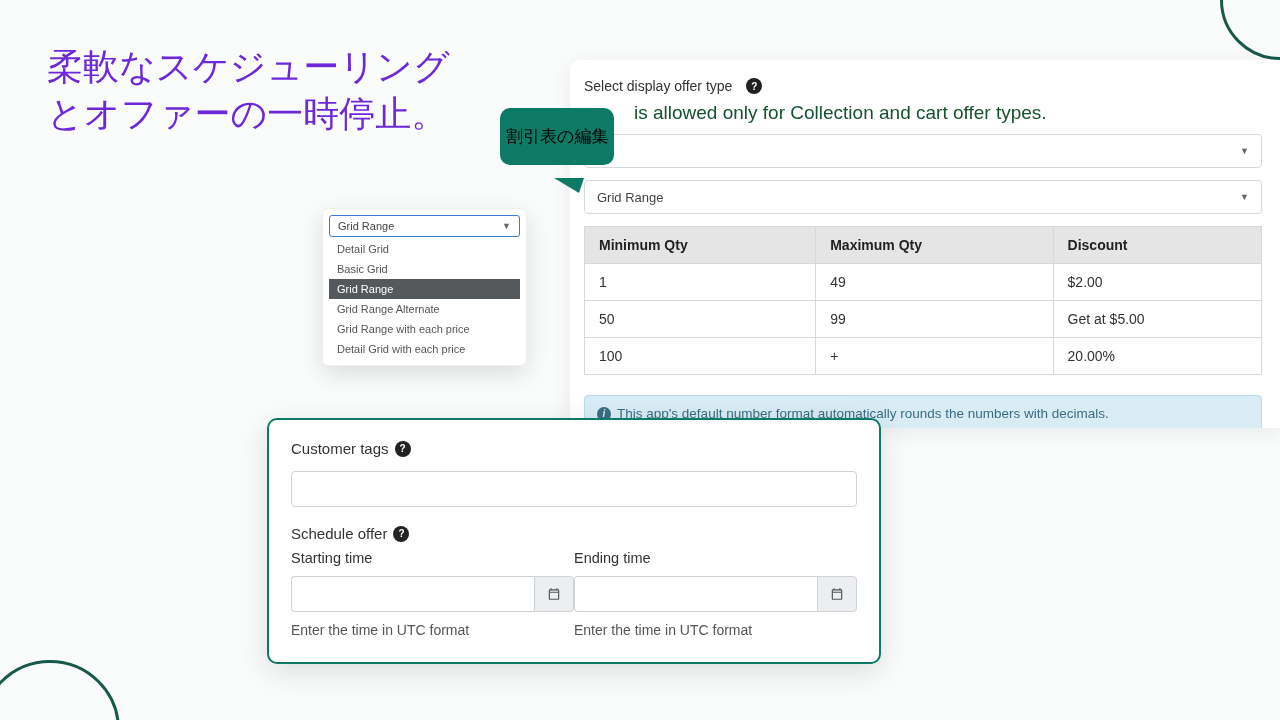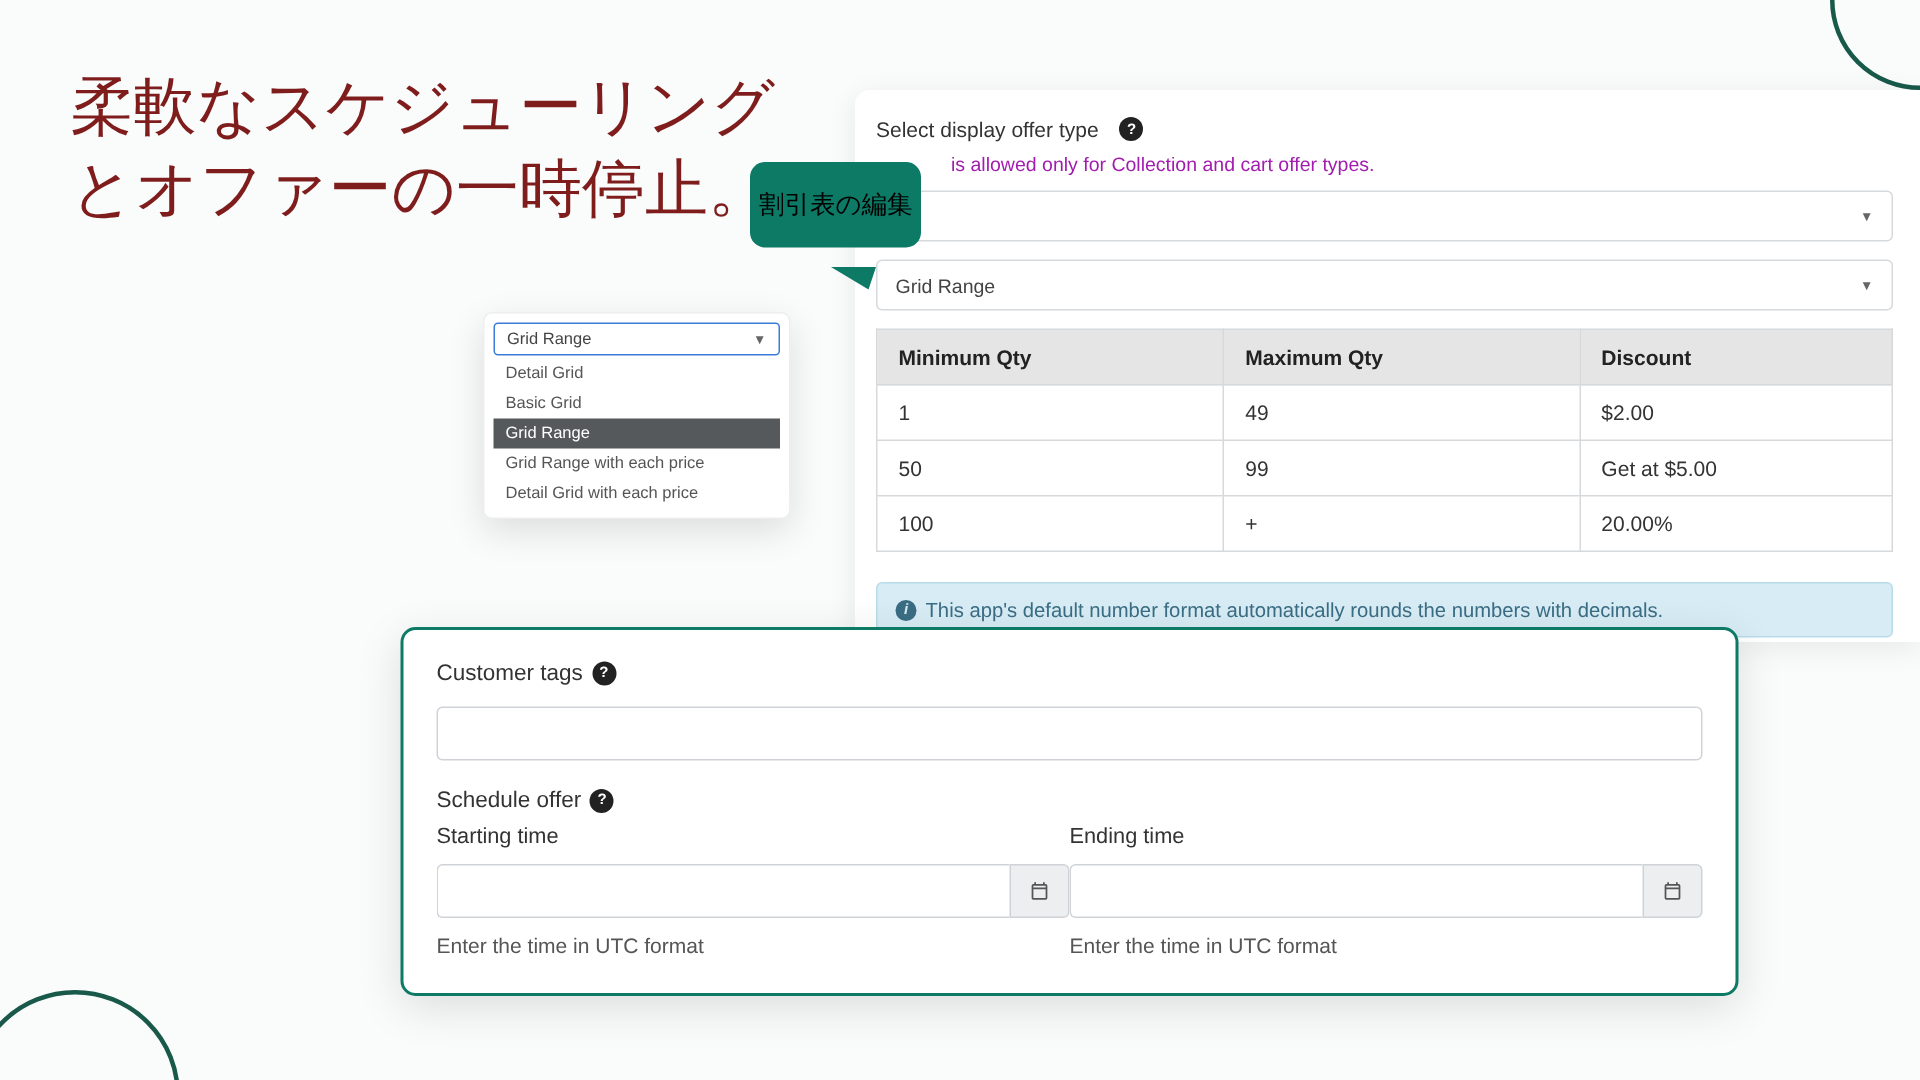--- a/index.html
+++ b/index.html
@@ -3,51 +3,51 @@
 <meta charset="utf-8">
 <style>
   * { box-sizing: border-box; margin: 0; padding: 0; }
   html, body { width: 1280px; height: 720px; overflow: hidden; font-family: "Segoe UI", -apple-system, sans-serif; background: #fafcfc; position: relative; }
   
   
   .arc-tr { position: absolute; top: -60px; right: -60px; width: 120px; height: 120px; border: 3px solid #18594a; border-radius: 50%; }
   .arc-bl { position: absolute; bottom: -80px; left: -20px; width: 140px; height: 140px; border: 3px solid #18594a; border-radius: 50%; }
   .blob   { position: absolute; left: 0; top: 380px; width: 260px; height: 260px; border-radius: 50%; background: radial-gradient(circle at 40% 40%, #e6f3f0 0%, #fafcfc 70%); z-index: -1; }
 
-  .heading { position: absolute; left: 47px; top: 44px; font-size: 42px; line-height: 1.3; color: #7f1d1d; font-weight: 400; }
+  .heading { position: absolute; left: 47px; top: 44px; font-size: 36px; line-height: 1.3; color: #6d28d9; font-weight: 400; }
 
   
   .bubble { position: absolute; left: 500px; top: 108px; background: #0d7a66; color: #000000; padding: 17px 6px; border-radius: 10px; font-size: 17px; font-weight: 500; z-index: 40; }
   .bubble::after { content: ""; position: absolute; bottom: -28px; left: 60%; transform: translateX(-50%); border: 15px solid transparent; border-top-color: #0d7a66; border-bottom: 0; border-right-width: 5px; border-left-width: 25px; }
 
   
   .dd-card { position: absolute; left: 322px; top: 208px; width: 205px; background: #fff; border: 1px solid #eee; border-radius: 6px; box-shadow: 0 8px 24px rgba(0,0,0,.12); padding: 6px; z-index: 30; }
   .dd-head { border: 1px solid #3a7dd8; border-radius: 3px; padding: 4px 8px; font-size: 11px; color: #444; display:flex; justify-content: space-between; align-items: center; }
   .dd-caret { font-size: 9px; color: #666; }
   .dd-list { list-style: none; margin-top: 2px; }
   .dd-list li { padding: 4px 8px; font-size: 11px; color: #555; cursor: pointer; }
   .dd-list li.sel { background: #55595c; color: #fff; }
 
   
   .panel { position: absolute; left: 570px; top: 60px; right: 0; background: #fff; border-radius: 10px 0 0 10px; padding: 18px 18px 18px 14px; box-shadow: 0 4px 20px rgba(0,0,0,.08); z-index: 10; height: 368px; overflow: hidden; }
   .lbl-row { font-size: 14px; color: #333; display:flex; align-items:center; gap:14px; }
   .help-badge { display:inline-flex; width:16px; height:16px; border-radius:50%; background:#222; color:#fff; font-size:10px; font-weight:bold; align-items:center; justify-content:center; }
-  .note { font-size: 13px; color: #a21caf; margin: 8px 0 10px 50px; }
+  .note { font-size: 19px; color: #14532d; margin: 8px 0 10px 50px; }
   .sel-box { width: 100%; border: 1px solid #d6d9dc; border-radius: 4px; height: 34px; display:flex; align-items:center; justify-content:space-between; padding: 0 12px; font-size: 13px; color: #444; margin-bottom: 12px; background:#fff; }
   .sel-box.empty span:first-child { color: transparent; }
   table.grid { width: 100%; border-collapse: collapse; border: 1px solid #d6d9dc; }
   table.grid th, table.grid td { border: 1px solid #d6d9dc; padding: 10px 14px; text-align: left; font-size: 14px; }
   table.grid th { background: #e5e5e5; font-weight: 600; color: #222; }
   table.grid td { color: #333; }
   td.disc { color: #d43a3a; }
   .info-bar { margin-top: 20px; padding: 10px 12px; background: #d7ecf5; border: 1px solid #b8dce9; border-radius: 4px; font-size: 13.5px; color: #3a6d84; display:flex; align-items:center; gap:6px; }
   .info-ico { display:inline-flex; width:14px; height:14px; border-radius:50%; background:#3a6d84; color:#d7ecf5; font-size:10px; font-weight:bold; align-items:center; justify-content:center; font-style: italic; }
 
   
-  .sched { position: absolute; left: 267px; top: 418px; width: 892px; background:#fff; border: 2px solid #0d7a66; border-radius: 10px; padding: 20px 22px 24px; z-index: 50; box-shadow: 0 8px 30px rgba(0,0,0,.12); }
+  .sched { position: absolute; left: 267px; top: 418px; width: 614px; background:#fff; border: 2px solid #0d7a66; border-radius: 10px; padding: 20px 22px 24px; z-index: 50; box-shadow: 0 8px 30px rgba(0,0,0,.12); }
   .field-lbl { font-size: 15px; color: #333; display:flex; align-items:center; gap:6px; }
   .tags-input { width: 100%; height: 36px; border: 1px solid #cfd3d7; border-radius: 4px; margin: 14px 0 18px; }
   .time-row { display:flex; margin-top: 8px; }
   .time-col { flex: 1; }
   .time-col .sub { font-size: 14.5px; color: #333; margin-bottom: 10px; }
   .time-input { display:flex; }
   .time-input input { flex:1; height: 36px; border: 1px solid #cfd3d7; border-right: none; border-radius: 4px 0 0 4px; padding: 0 10px; font-size: 14px; }
   .time-input .cal { width: 40px; height: 36px; border: 1px solid #cfd3d7; border-radius: 0 4px 4px 0; background: #eceeef; display:flex; align-items:center; justify-content:center; color:#555; cursor:pointer; }
   .hint { font-size: 14px; color: #555; margin-top: 10px; }
   
@@ -69,20 +69,21 @@
 
 <div class="dd-card">
   <div class="dd-head">
     <span>Grid Range</span>
     <span class="dd-caret">▼</span>
   </div>
   <ul class="dd-list">
     <li>Detail Grid</li>
     <li>Basic Grid</li>
     <li class="sel">Grid Range</li>
+    <li>Grid Range Alternate</li>
     <li>Grid Range with each price</li>
     <li>Detail Grid with each price</li>
   </ul>
 </div>
 
 <div class="panel">
   <div class="lbl-row">
     <span>Select display offer type</span>
     <span class="help-badge">?</span>
   </div>

